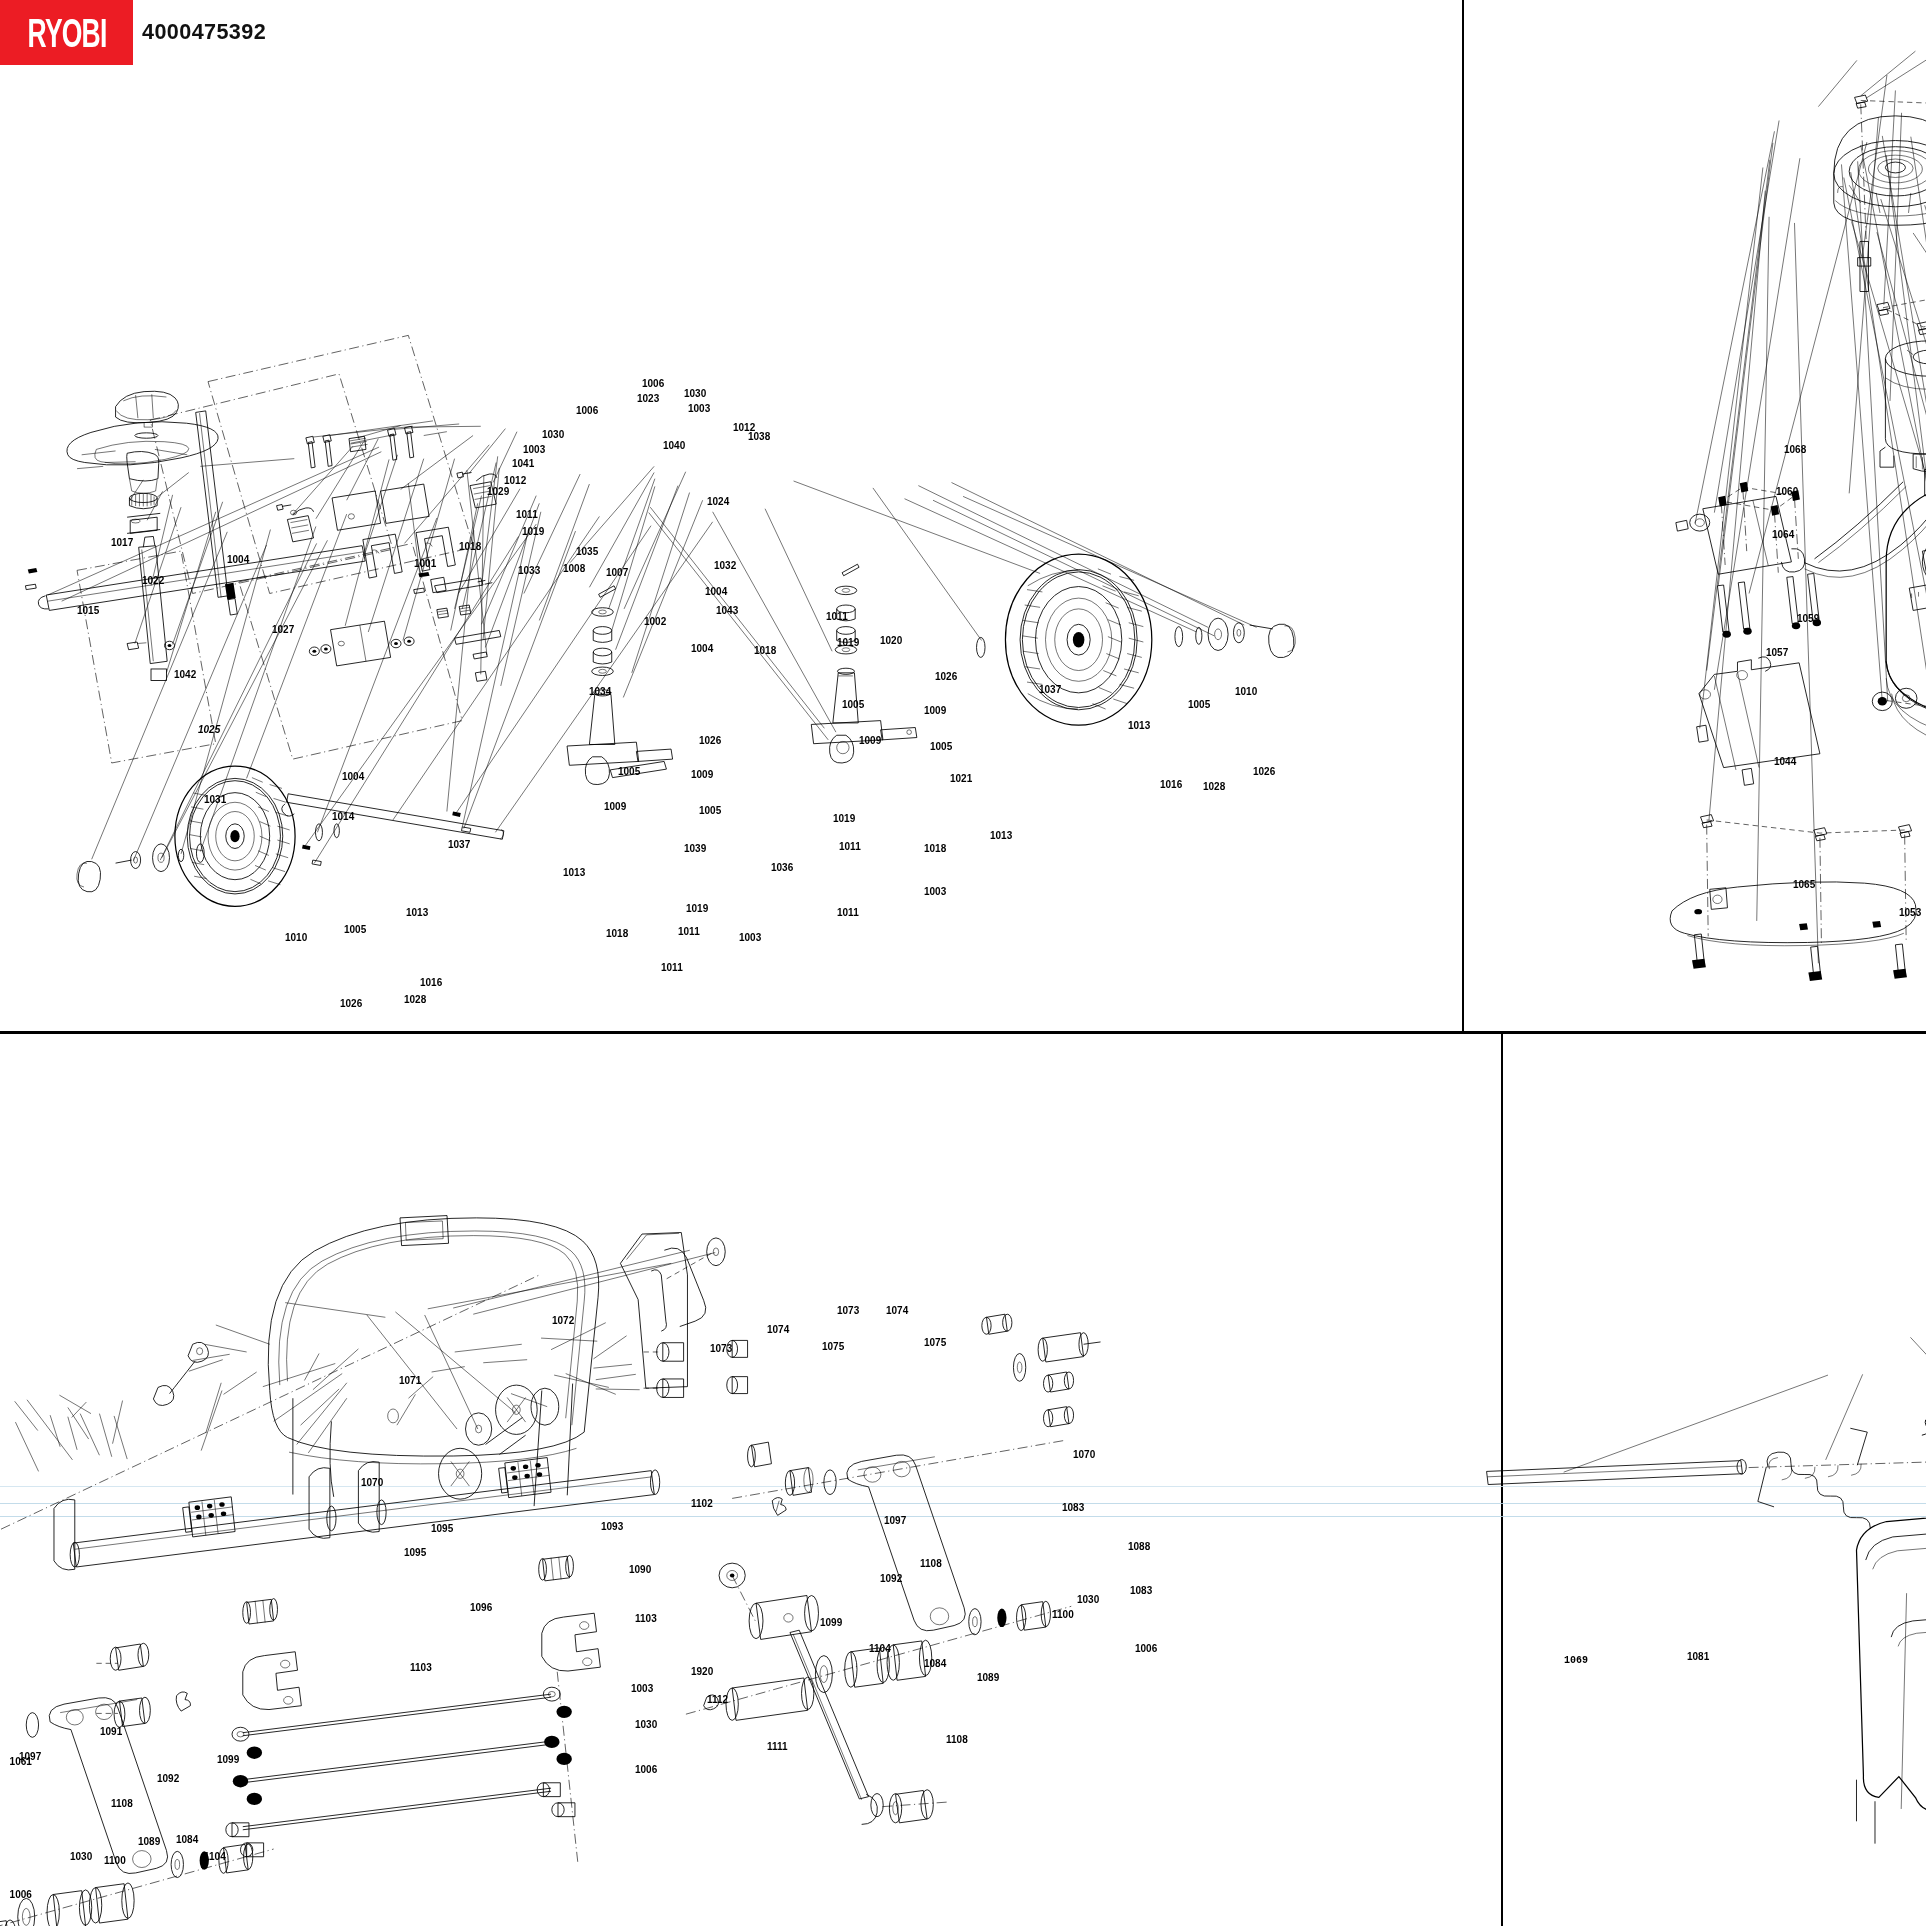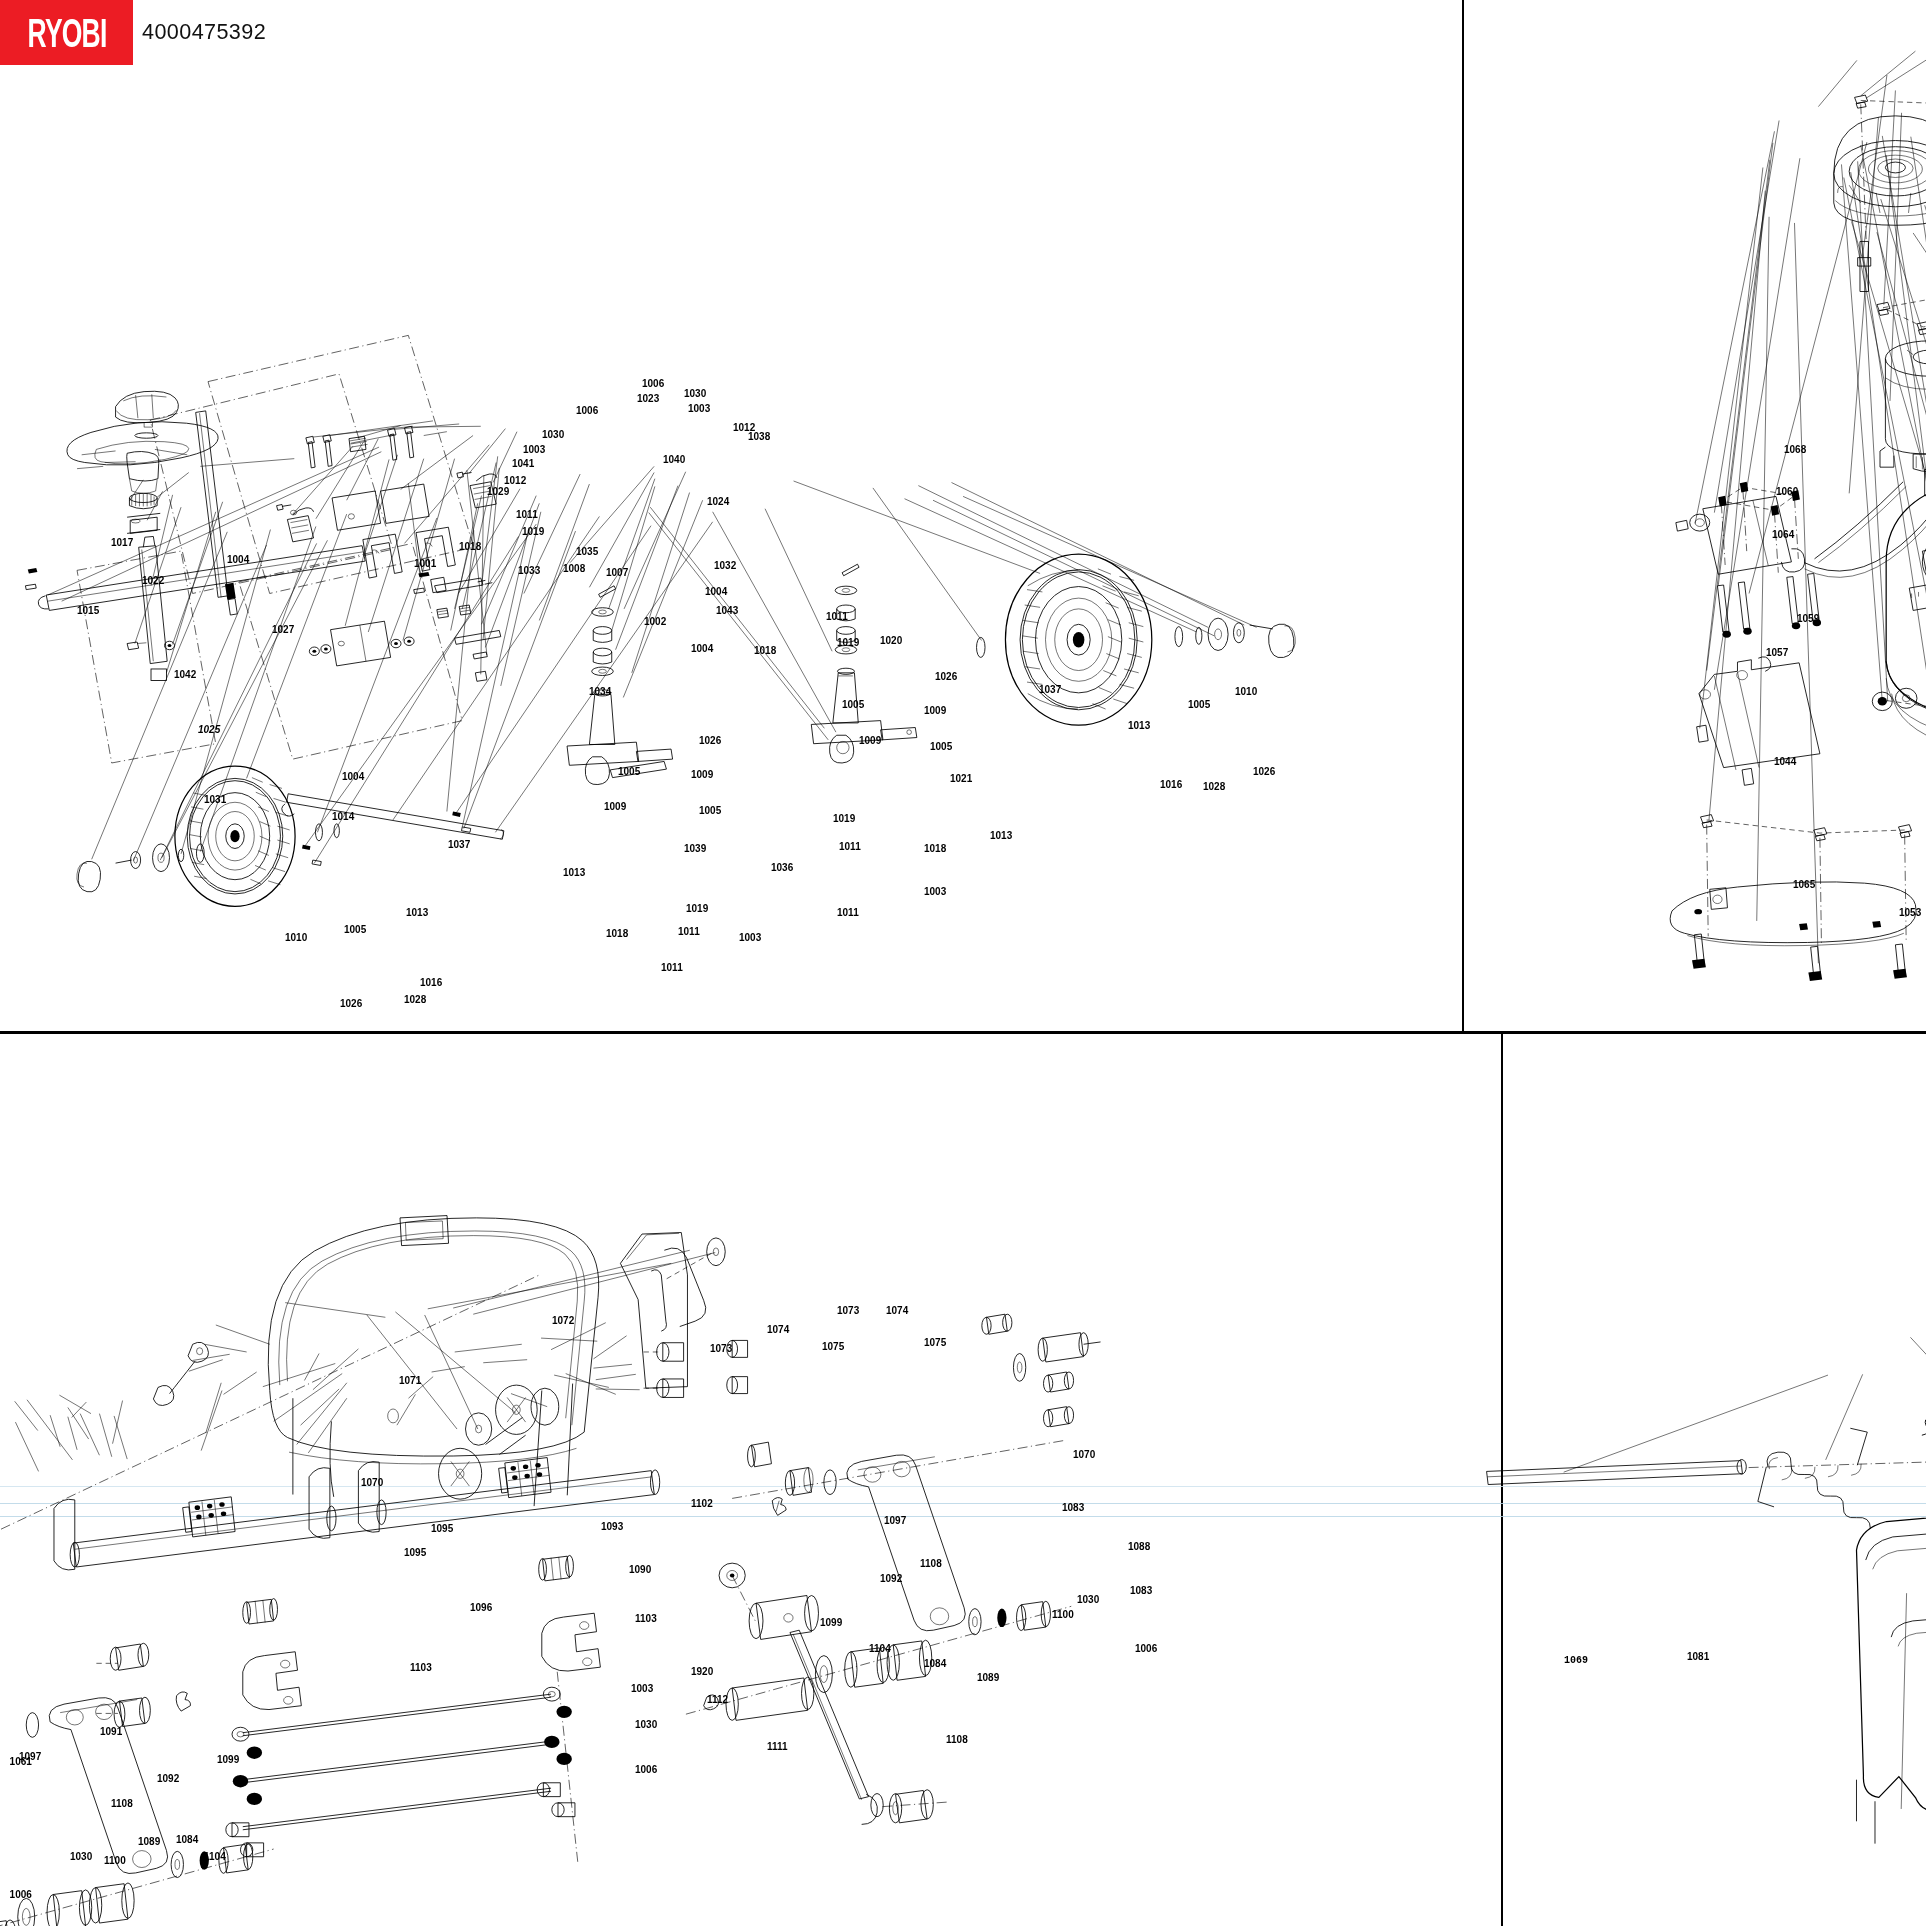--- a/index.html
+++ b/index.html
@@ -39,21 +39,21 @@
     letter-spacing: -0.8px;
     line-height: 1;
     white-space: nowrap;
   }
   #part-number {
     position: absolute;
     left: 142px;
     top: 18.5px;
     font-family: "Liberation Sans", sans-serif;
     font-size: 21.6px;
-    font-weight: 400;
+    font-weight: 700;
     color: #111111;
     letter-spacing: 0.4px;
     white-space: nowrap;
   }
 
   
   .divider-h {
     position: absolute;
     left: 0;
     width: 2921px;
@@ -1374,21 +1374,21 @@
       <div class="cl" style="left: 642px; top: 379px;">1006</div>
       <div class="cl" style="left: 637px; top: 394px;">1023</div>
       <div class="cl" style="left: 542px; top: 430px;">1030</div>
       <div class="cl" style="left: 684px; top: 389px;">1030</div>
       <div class="cl" style="left: 688px; top: 404px;">1003</div>
       <div class="cl" style="left: 523px; top: 445px;">1003</div>
       <div class="cl" style="left: 512px; top: 459px;">1041</div>
       <div class="cl" style="left: 504px; top: 476px;">1012</div>
       <div class="cl" style="left: 733px; top: 423px;">1012</div>
       <div class="cl" style="left: 748px; top: 432px;">1038</div>
-      <div class="cl" style="left: 663px; top: 455px; text-align: right;">1040</div>
+      <div class="cl" style="left: 663px; top: 441px; text-align: right;">1040</div>
       <div class="cl" style="left: 487px; top: 487px;">1029</div>
       <div class="cl" style="left: 516px; top: 510px;">1011</div>
       <div class="cl" style="left: 522px; top: 527px;">1019</div>
       <div class="cl" style="left: 459px; top: 542px;">1018</div>
       <div class="cl" style="left: 576px; top: 547px;">1035</div>
       <div class="cl" style="left: 707px; top: 497px;">1024</div>
       <div class="cl" style="left: 518px; top: 566px;">1033</div>
       <div class="cl" style="left: 563px; top: 564px;">1008</div>
       <div class="cl" style="left: 606px; top: 568px;">1007</div>
       <div class="cl" style="left: 714px; top: 561px;">1032</div>

